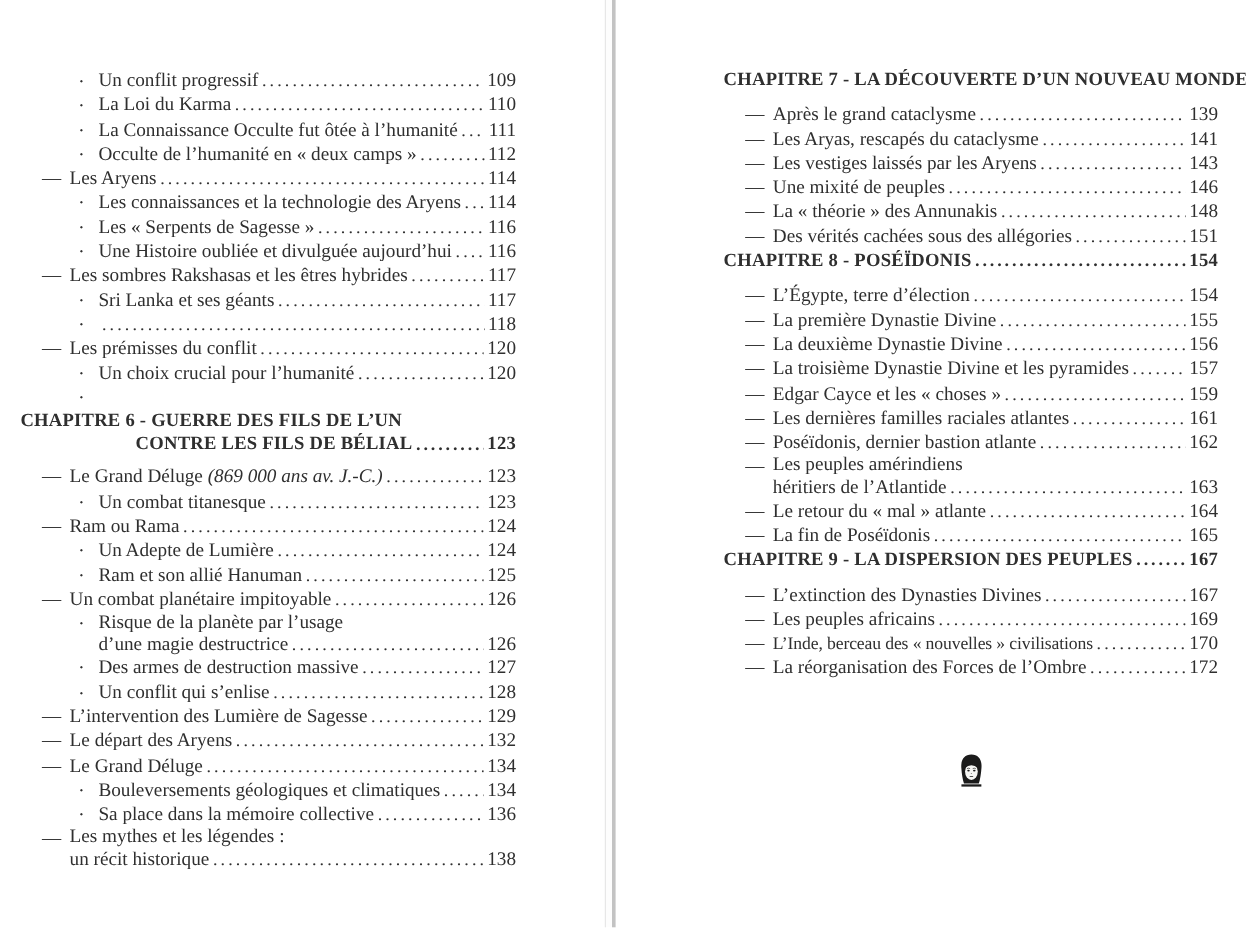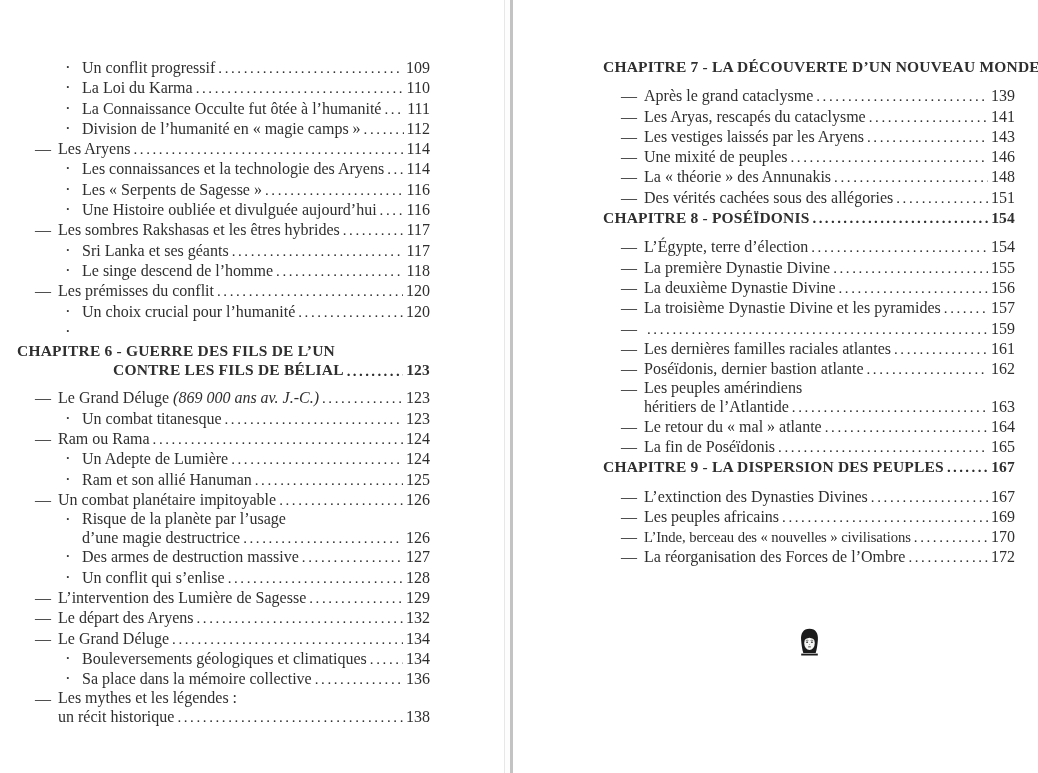--- a/index.html
+++ b/index.html
@@ -136,21 +136,21 @@
               <span class="label"><span>La Connaissance Occulte fut ôtée à l’humanité</span></span>
               <span class="dots"></span>
               <span class="page-num">111</span>
             </div>
           </div>
         </div>
         <div class="entry bullet">
           <span class="prefix">·</span>
           <div class="body">
             <div class="linelast">
-              <span class="label"><span>Division de l’humanité en « magie camps »</span></span>
+              <span class="label"><span>Occulte de l’humanité en « deux camps »</span></span>
               <span class="dots"></span>
               <span class="page-num">112</span>
             </div>
           </div>
         </div>
         <div class="entry dash">
           <span class="prefix">—</span>
           <div class="body">
             <div class="linelast">
               <span class="label"><span>Les Aryens</span></span>
@@ -206,21 +206,20 @@
               <span class="label"><span>Sri Lanka et ses géants</span></span>
               <span class="dots"></span>
               <span class="page-num">117</span>
             </div>
           </div>
         </div>
         <div class="entry bullet">
           <span class="prefix">·</span>
           <div class="body">
             <div class="linelast">
-              <span class="label"><span>Le singe descend de l’homme</span></span>
               <span class="dots"></span>
               <span class="page-num">118</span>
             </div>
           </div>
         </div>
         <div class="entry dash">
           <span class="prefix">—</span>
           <div class="body">
             <div class="linelast">
               <span class="label"><span>Les prémisses du conflit</span></span>
@@ -526,20 +525,21 @@
               <span class="label"><span>La troisième Dynastie Divine et les pyramides</span></span>
               <span class="dots"></span>
               <span class="page-num">157</span>
             </div>
           </div>
         </div>
         <div class="entry dash">
           <span class="prefix">—</span>
           <div class="body">
             <div class="linelast">
+              <span class="label"><span>Edgar Cayce et les « choses »</span></span>
               <span class="dots"></span>
               <span class="page-num">159</span>
             </div>
           </div>
         </div>
         <div class="entry dash">
           <span class="prefix">—</span>
           <div class="body">
             <div class="linelast">
               <span class="label"><span>Les dernières familles raciales atlantes</span></span>

